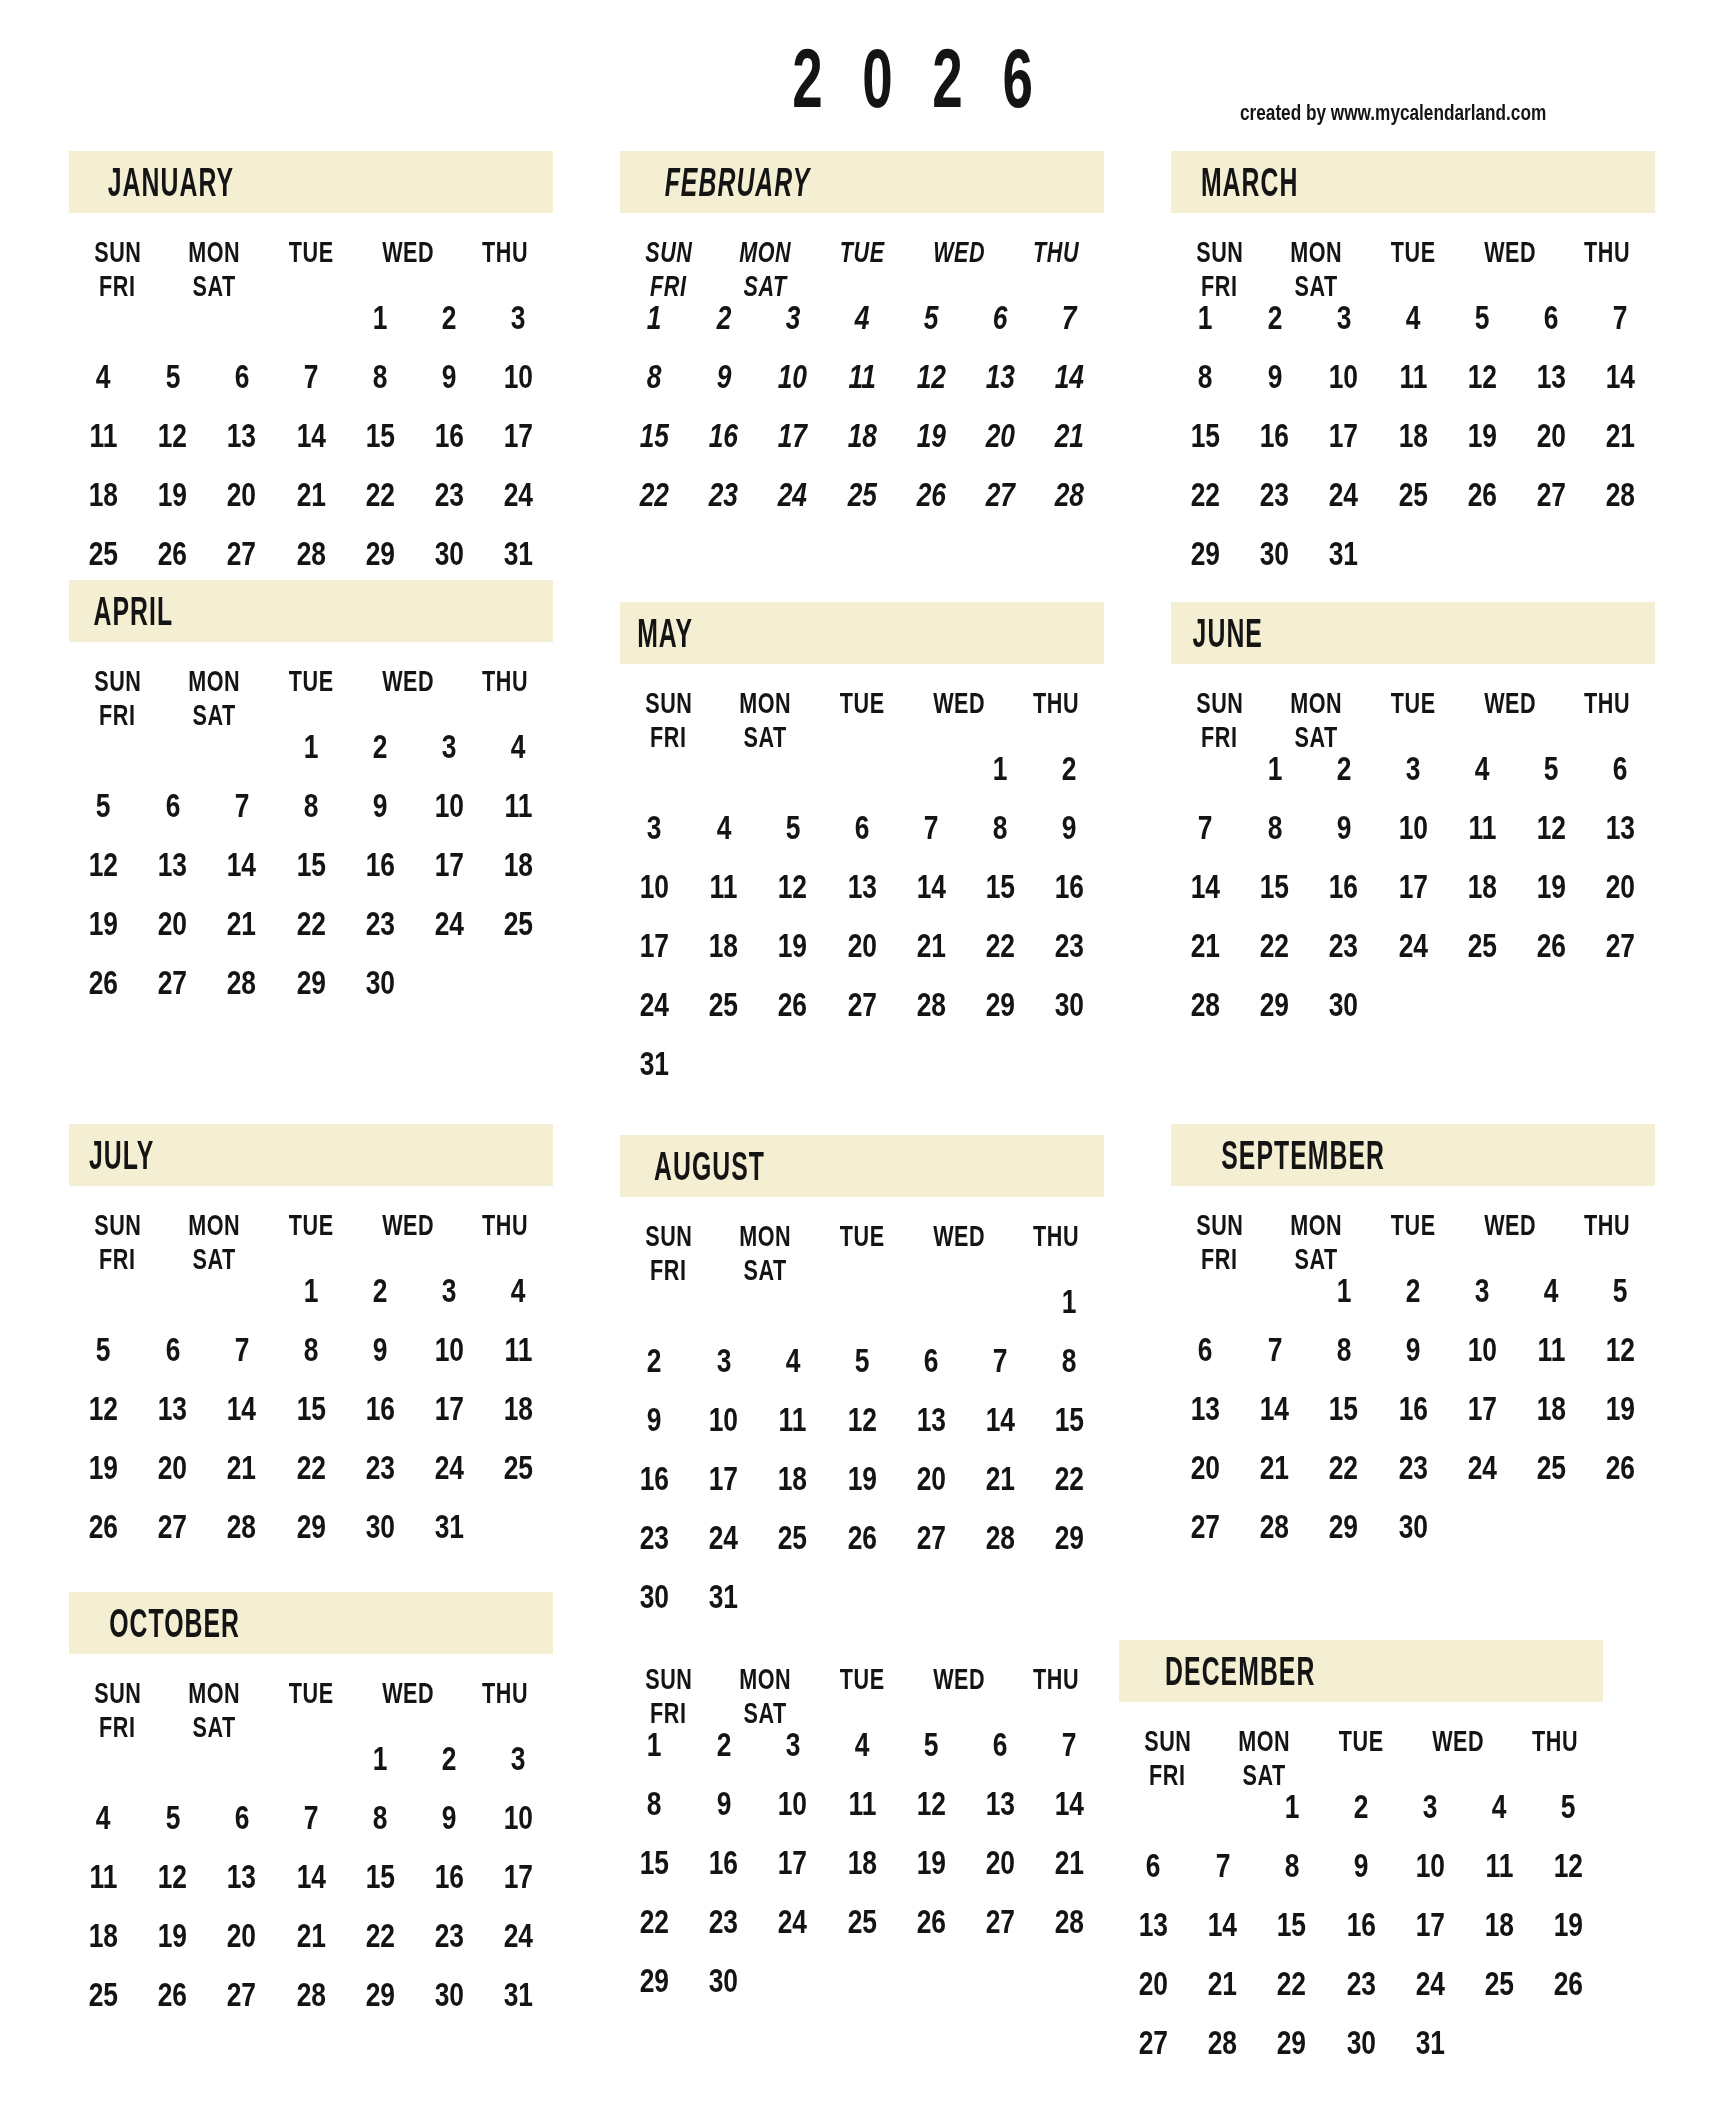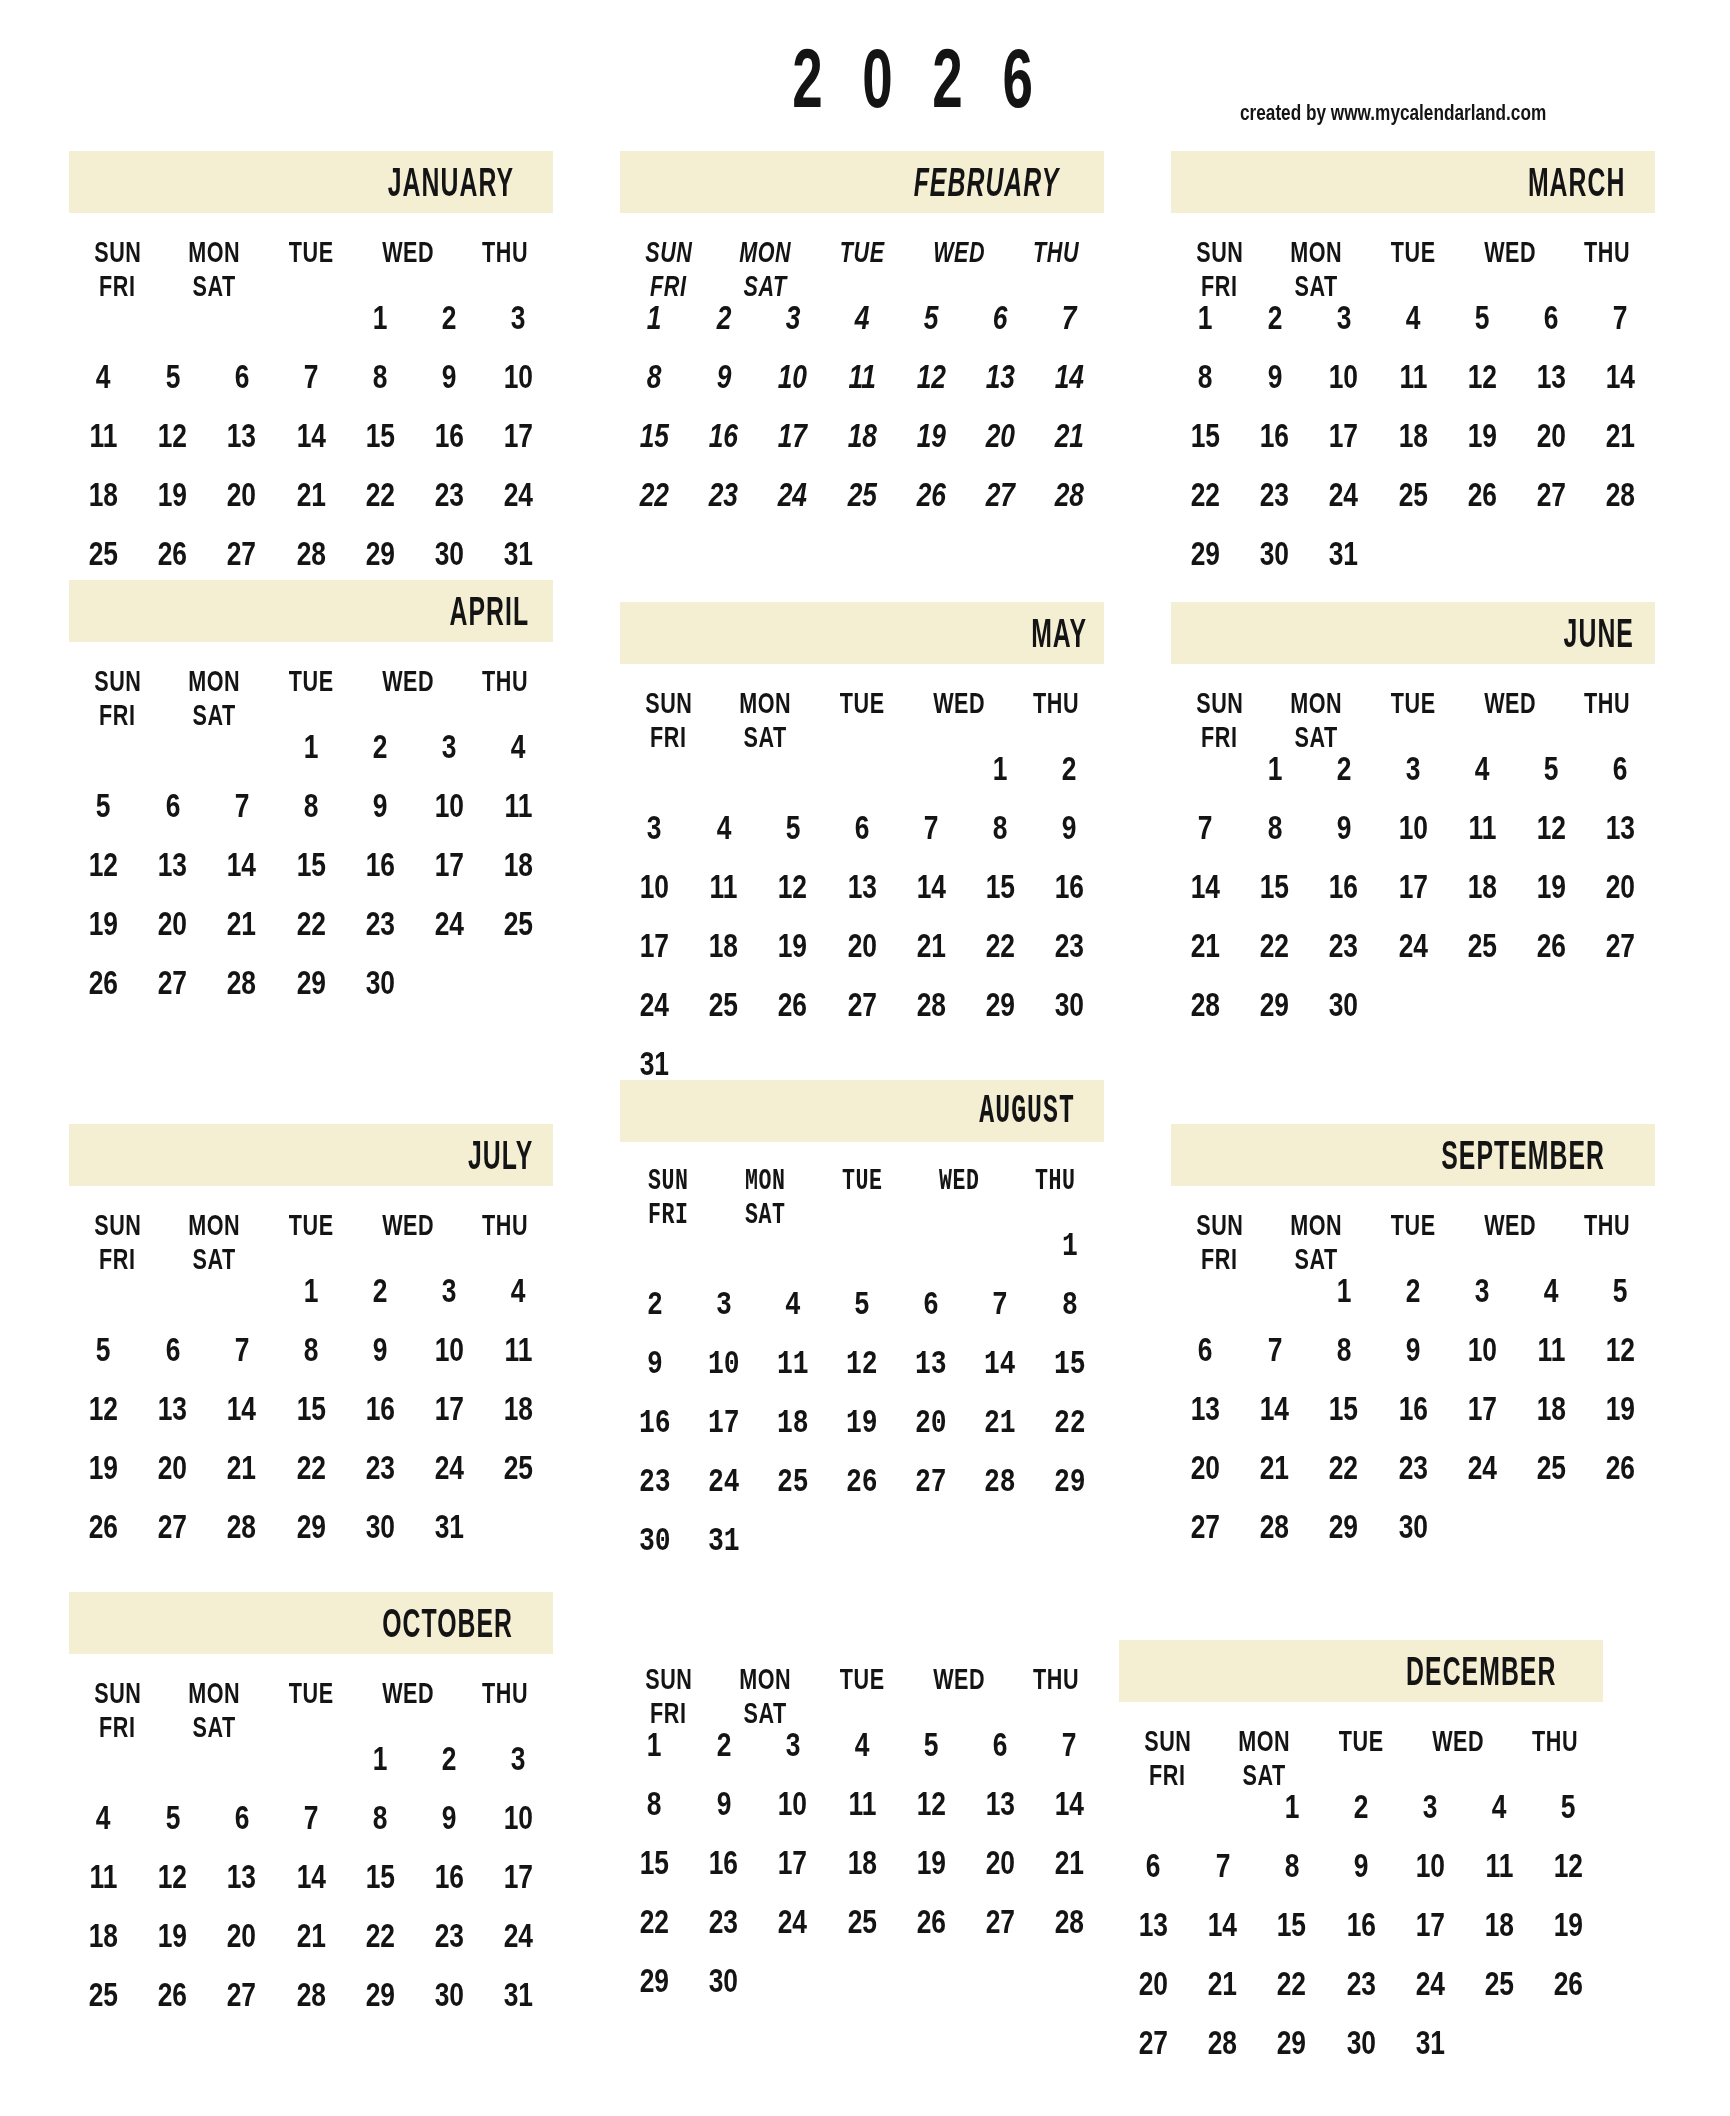--- a/index.html
+++ b/index.html
@@ -32,21 +32,21 @@
   .credit{
     position:absolute;left:1240px;top:103px;
     font-size:21.5px;font-weight:bold;line-height:1;white-space:nowrap;
     display:inline-block;transform:scaleX(.8);transform-origin:left center;
   }
 
   
   .month{position:absolute;width:484px;}
   .mh{
     height:62px;background:var(--mh-bg);
-    display:flex;align-items:center;justify-content:flex-end;
+    display:flex;align-items:center;justify-content:flex-start;
   }
   .mh-text{
     font-size:40px;font-weight:bold;letter-spacing:1.7px;white-space:nowrap;
     display:inline-block;transform:scaleX(.62);transform-origin:center;
   }
   .wd{
     display:grid;grid-template-columns:repeat(5,1fr);
     margin-top:22px;height:41px;align-items:center;
   }
   .wcell{text-align:center;}
@@ -833,21 +833,21 @@
             <span>29</span>
           </div>
           <div class="cell">
             <span>30</span>
           </div>
           <div class="cell">
             <span>31</span>
           </div>
         </div>
       </section>
-      <section class="month" style="left: 620px; top: 1080px; font-family: Liberation Mono, monospace;">
+      <section class="month" style="left: 620px; top: 1135px;">
         <div class="mh">
           <span class="mh-text">AUGUST</span>
         </div>
         <div class="wd">
           <div class="wcell"><span>SUN</span></div>
           <div class="wcell"><span>MON</span></div>
           <div class="wcell"><span>TUE</span></div>
           <div class="wcell"><span>WED</span></div>
           <div class="wcell"><span>THU</span></div>
           <div class="wcell"><span>FRI</span></div>

